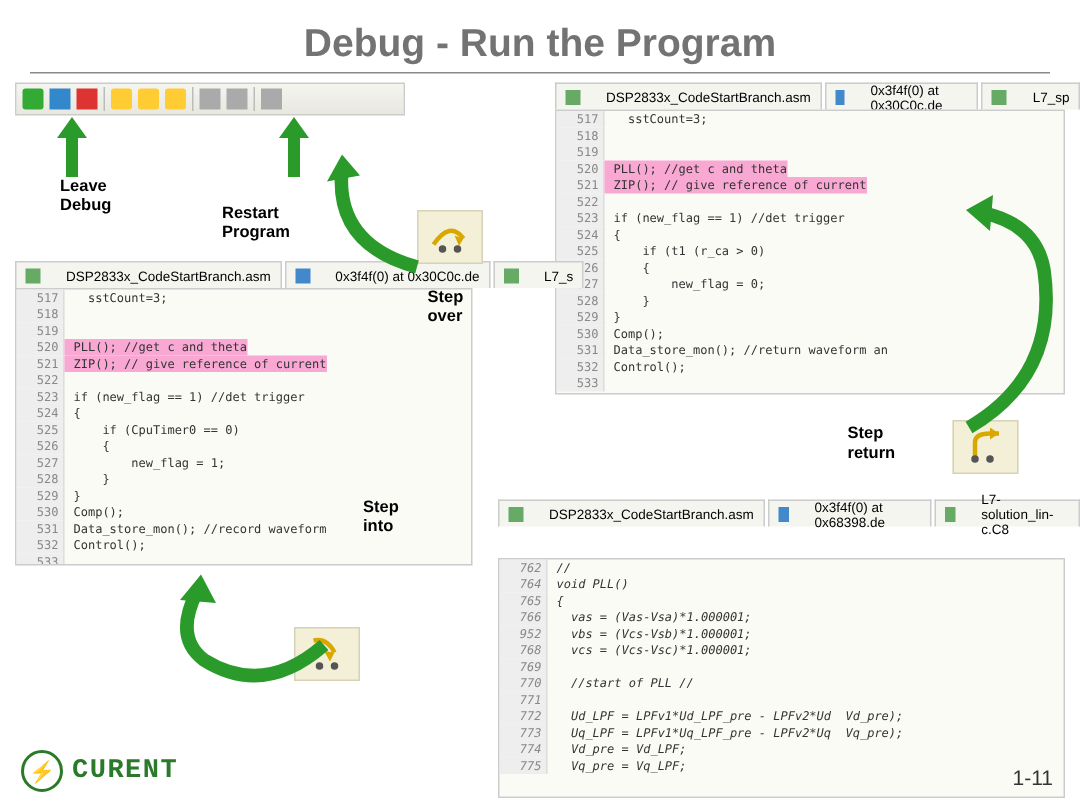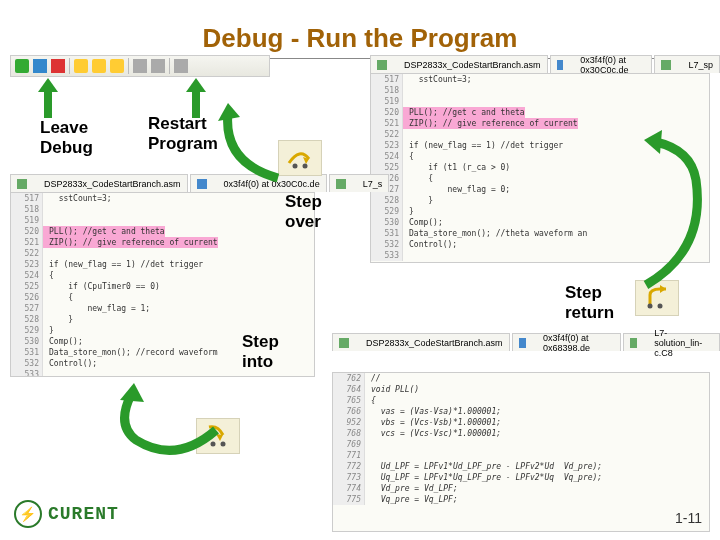--- a/index.html
+++ b/index.html
@@ -8,22 +8,22 @@
     height: 540px;
     background: #fff;
     font-family: Arial, sans-serif;
     position: relative;
     overflow: hidden;
   }
   .title {
     text-align: center;
     font-size: 26px;
     font-weight: bold;
-    color: #a16207;
-    padding: 23px 0 4px;
+    color: #737373;
+    padding: 13px 0 4px;
     border-bottom: 1px solid #888;
     margin: 0 20px;
   }
   .toolbar {
     position: absolute;
     top: 55px;
     left: 10px;
     width: 260px;
     height: 22px;
     background: linear-gradient(#f5f5f0, #e8e8e0);
@@ -80,21 +80,21 @@
     color: #888;
     text-align: right;
     padding-right: 3px;
     border-right: 1px solid #ddd;
   }
   .code-text { padding-left: 6px; color: #333; white-space: pre; }
   .code-text.hl { background: #f9a8d4; }
 
   .callout-label {
     position: absolute;
-    font-size: 17px;
+    font-size: 11px;
     font-weight: bold;
     color: #000;
     line-height: 1.15;
   }
 
   .step-icon {
     position: absolute;
     width: 44px;
     height: 36px;
     background: #f4f0d8;
@@ -231,21 +231,21 @@
     <div class="code-line">
       <div class="gutter">529</div>
       <div class="code-text">}</div>
     </div>
     <div class="code-line">
       <div class="gutter">530</div>
       <div class="code-text">Comp();</div>
     </div>
     <div class="code-line">
       <div class="gutter">531</div>
-      <div class="code-text">Data_store_mon(); //theta waveform an</div>
+      <div class="code-text">Data_store_mon(); //return waveform an</div>
     </div>
     <div class="code-line">
       <div class="gutter">532</div>
       <div class="code-text">Control();</div>
     </div>
     <div class="code-line">
       <div class="gutter">533</div>
       <div class="code-text"></div>
     </div>
   </div>
@@ -372,20 +372,24 @@
     </div>
     <div class="code-line">
       <div class="gutter">768</div>
       <div class="code-text">  vcs = (Vcs-Vsc)*1.000001;</div>
     </div>
     <div class="code-line">
       <div class="gutter">769</div>
       <div class="code-text"></div>
     </div>
     <div class="code-line">
+      <div class="gutter">770</div>
+      <div class="code-text">  //start of PLL //</div>
+    </div>
+    <div class="code-line">
       <div class="gutter">771</div>
       <div class="code-text"></div>
     </div>
     <div class="code-line">
       <div class="gutter">772</div>
       <div class="code-text">  Ud_LPF = LPFv1*Ud_LPF_pre - LPFv2*Ud  Vd_pre);</div>
     </div>
     <div class="code-line">
       <div class="gutter">773</div>
       <div class="code-text">  Uq_LPF = LPFv1*Uq_LPF_pre - LPFv2*Uq  Vq_pre);</div>
@@ -395,21 +399,21 @@
       <div class="code-text">  Vd_pre = Vd_LPF;</div>
     </div>
     <div class="code-line">
       <div class="gutter">775</div>
       <div class="code-text">  Vq_pre = Vq_LPF;</div>
     </div>
   </div>
 
 <div class="callout-label" style="top:118px; left:40px; white-space:pre;">Leave
 Debug</div>
-<div class="callout-label" style="top:114px; left:148px; white-space:pre;">Restart
+<div class="callout-label" style="top:136px; left:148px; white-space:pre;">Restart
 Program</div>
 <div class="callout-label" style="top:192px; left:285px; white-space:pre;">Step
 over</div>
 <div class="callout-label" style="top:283px; left:565px; white-space:pre;">Step
 return</div>
 <div class="callout-label" style="top:332px; left:242px; white-space:pre;">Step
 into</div>
 
 <div class="step-icon" style="top:140px; left:278px;">
   <svg viewBox="0 0 30 26">

